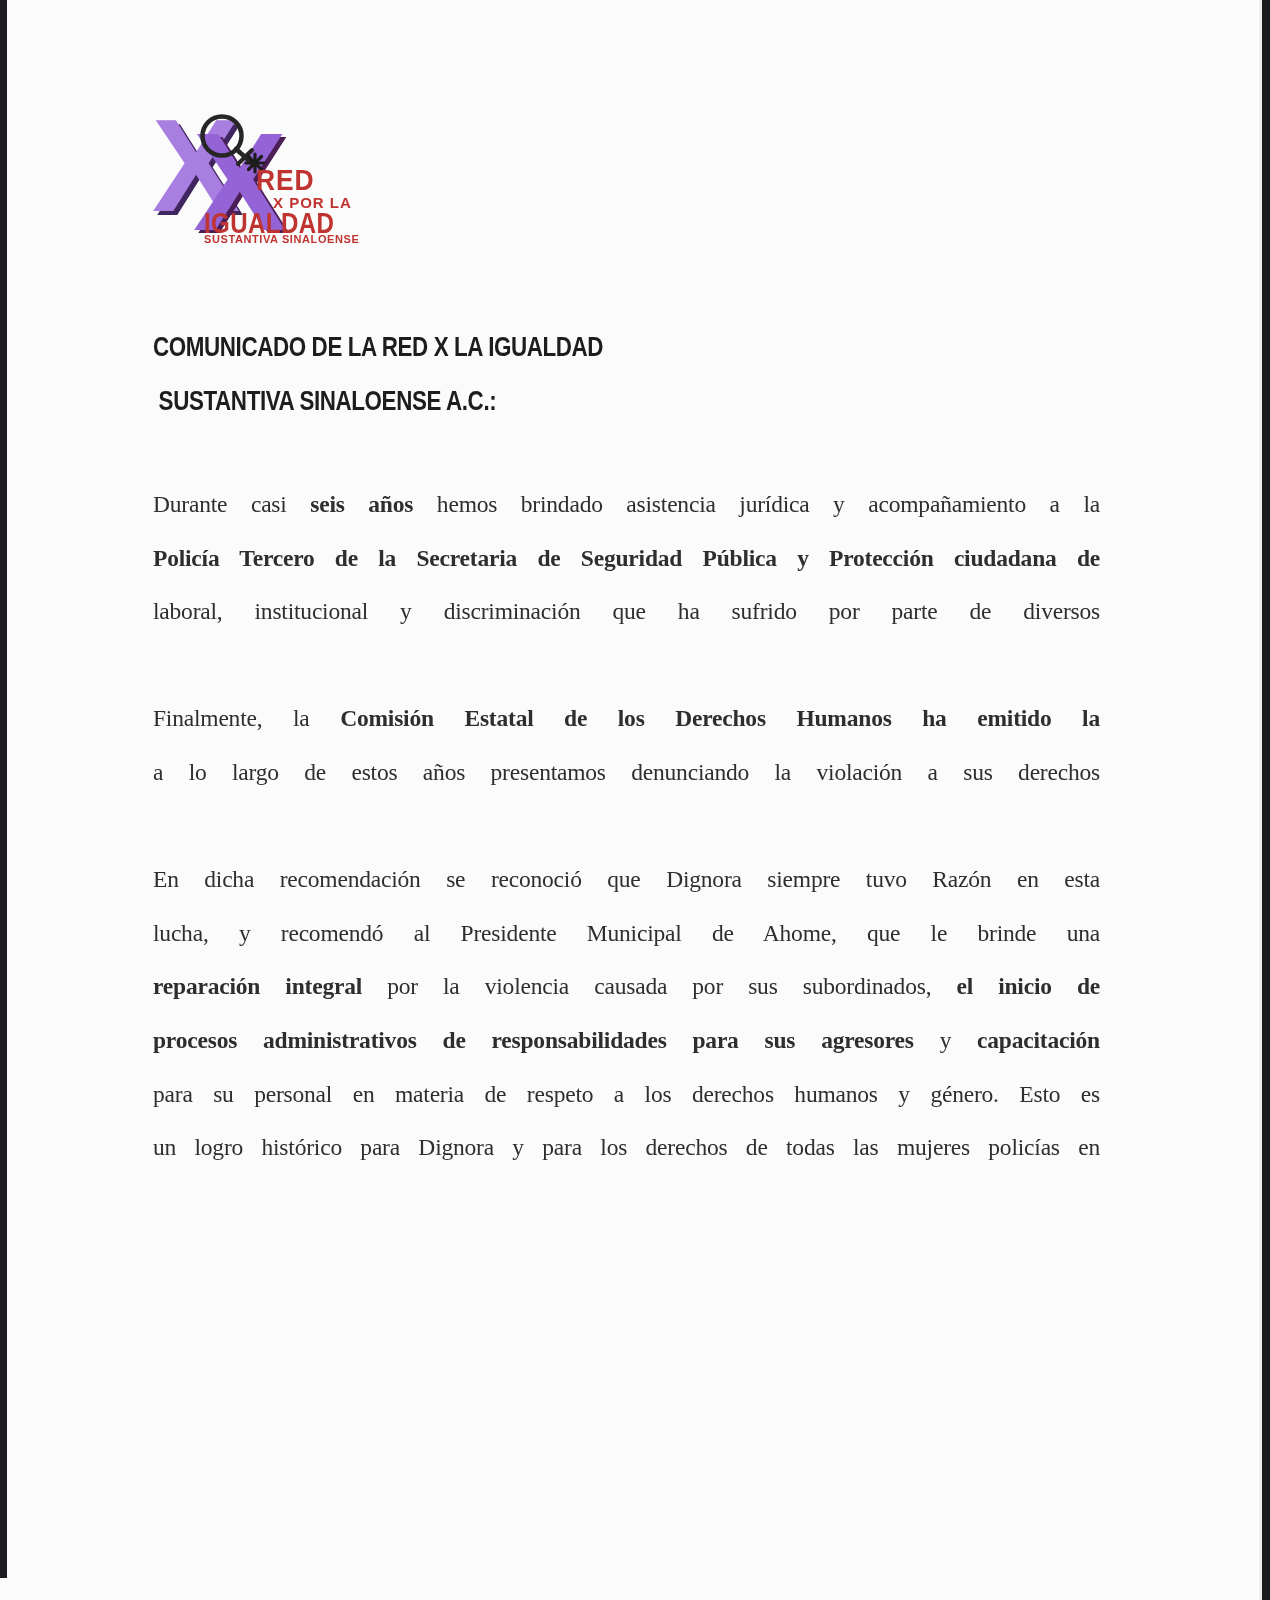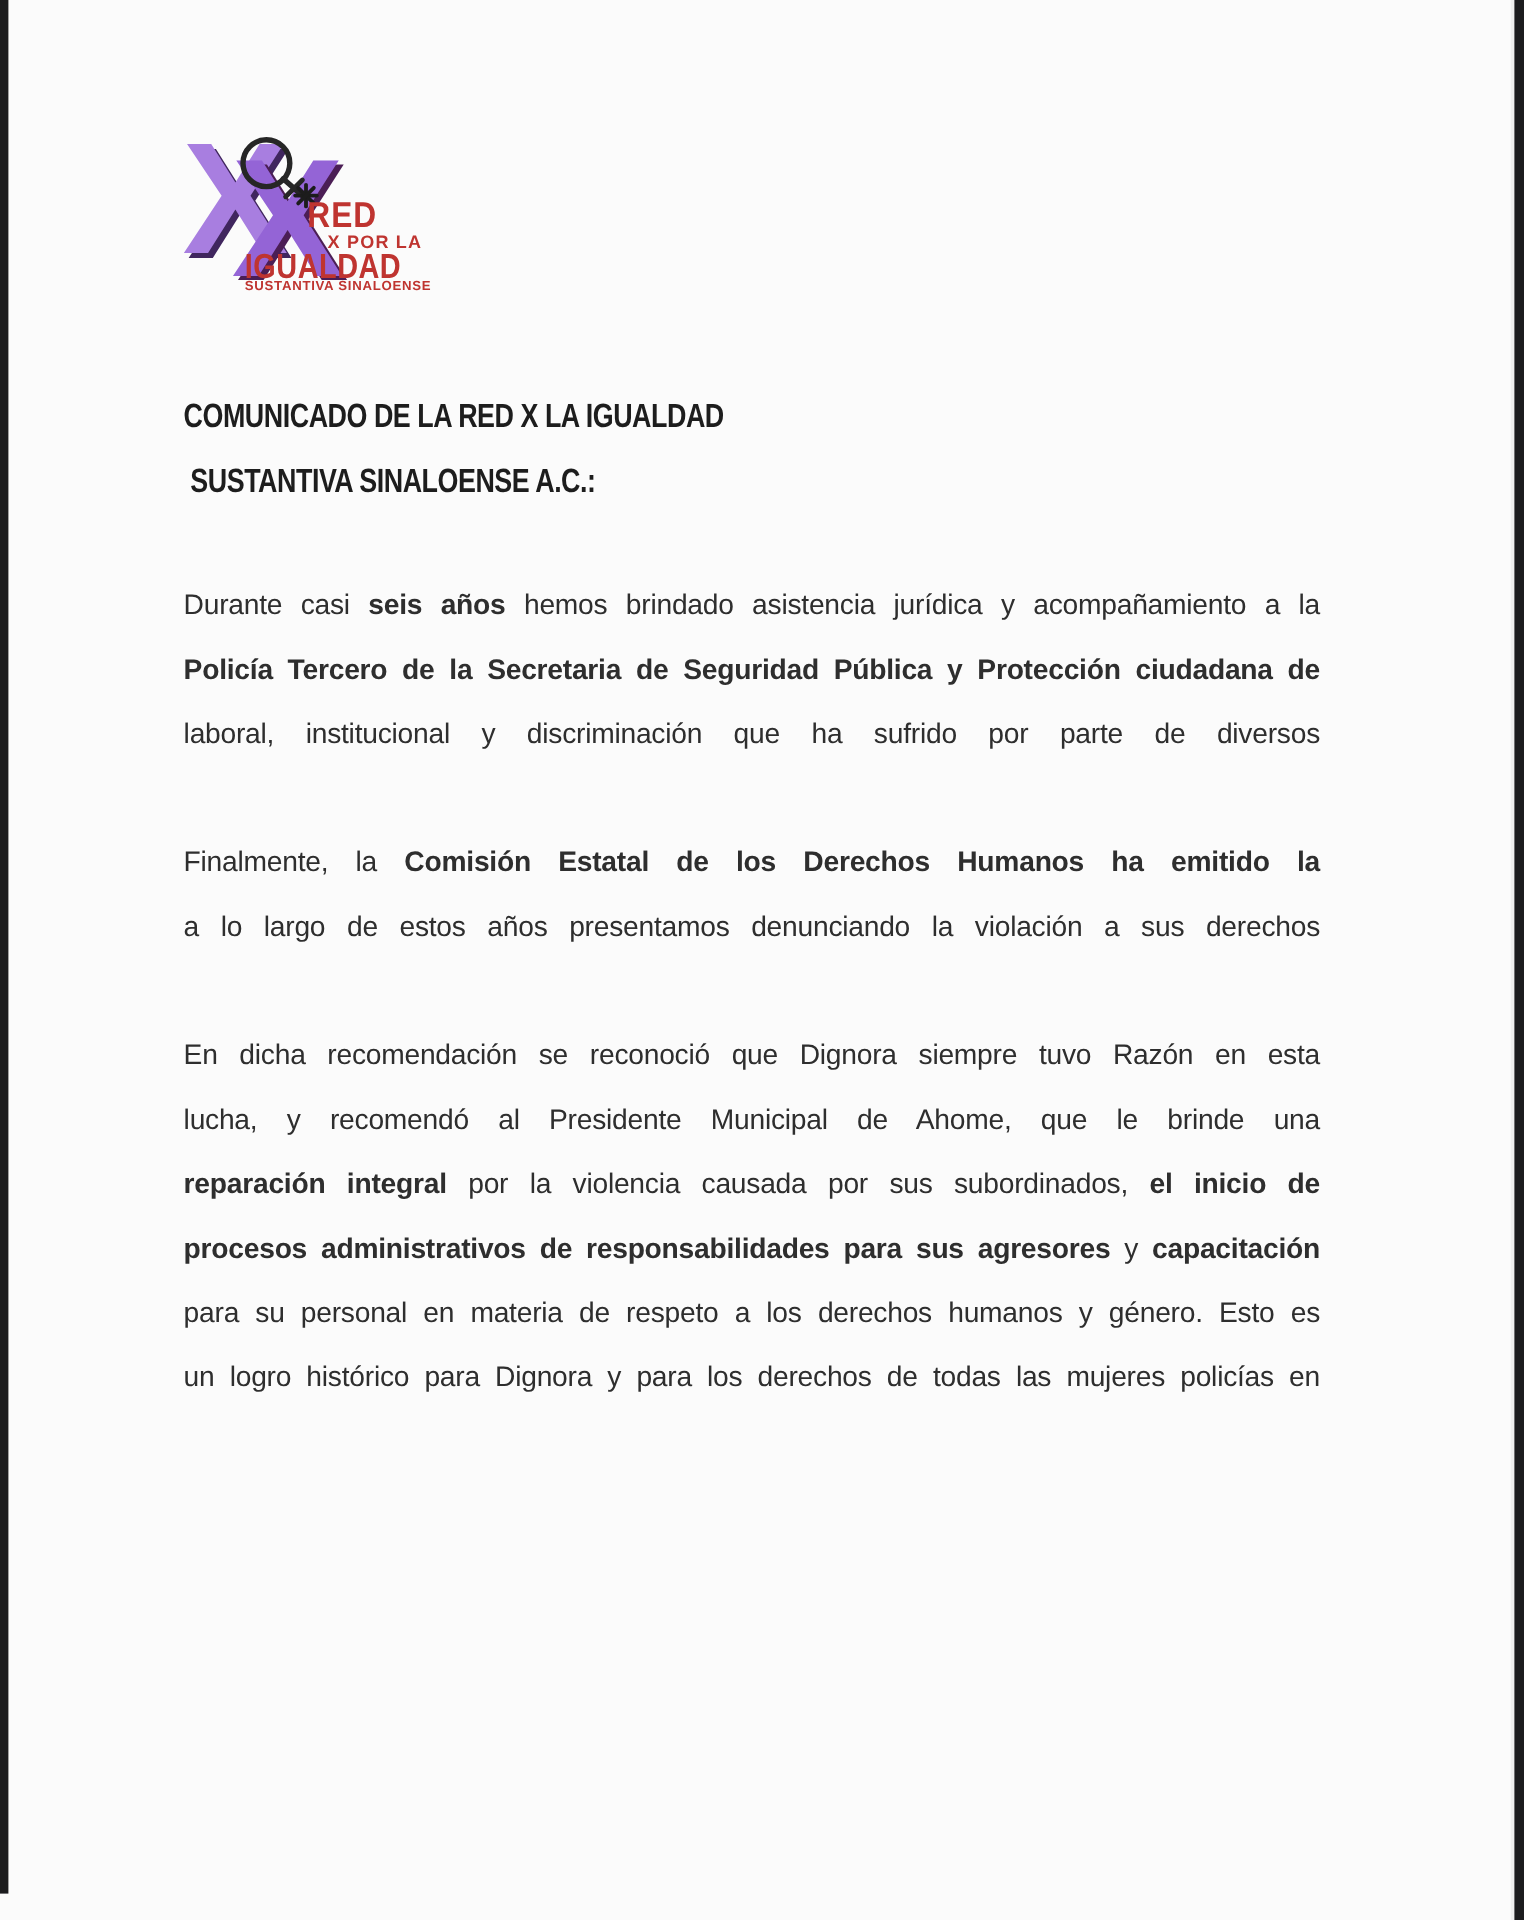--- a/index.html
+++ b/index.html
@@ -29,21 +29,21 @@
     position:absolute; left:153px; top:320px;
     font-weight:700; font-size:28px; line-height:54px; color:#1d1d1d;
     letter-spacing:-.5px; transform:scaleX(.8); transform-origin:left top;
     white-space:nowrap;
   }
   .doc-title .t2 { padding-left:7px; }
 
   
   .content { position:absolute; left:153px; top:478px; width:947px;
              font-size:23.5px; letter-spacing:-.2px; color:#2e2e2e; }
-  .para { margin:0 0 53.6px 0; }
+  .para { margin:0 0 53.6px 0;font-family:Liberation Serif, serif; }
   .line { line-height:53.6px; min-height:53.6px;
           text-align:justify; text-align-last:justify; }
   .line.last { text-align-last:left; }
   .line b { font-weight:700; }
 </style>
 </head>
 <body>
 
 <div class="page">
 

